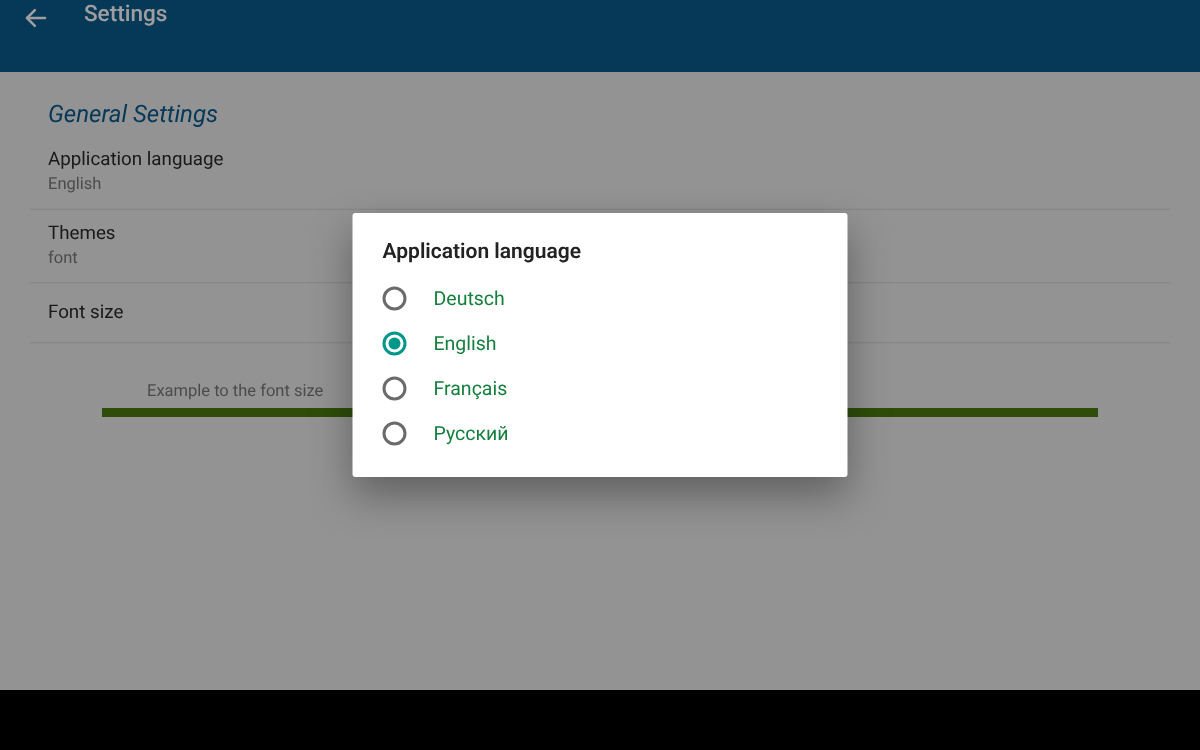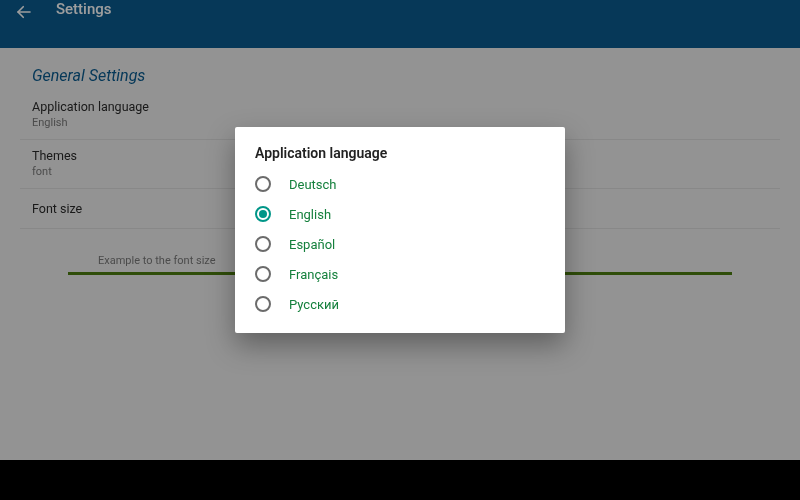--- a/index.html
+++ b/index.html
@@ -11,21 +11,21 @@
   }
   .appbar .back { width: 24px; height: 24px; display: flex; align-items: center; justify-content: center; cursor: pointer; }
   .appbar .title { margin-left: 20px; font-size: 15px; font-weight: 500; }
   .content { padding: 12px 20px; }
   .section-header { color: #0a5b8f; font-size: 16px; padding: 6px 12px; font-style: italic; }
   .setting-row { padding: 8px 12px 10px; border-bottom: 1px solid #dcdcdc; }
   .setting-row .label { font-size: 12.5px; color: #2b2b2b; }
   .setting-row .value { font-size: 11px; color: #7a7a7a; margin-top: 2px; }
   .setting-row.no-value { padding: 12px 12px; }
   .font-example-wrap { padding: 8px 48px; }
-  .font-example-line { border-bottom: 3px solid #4d7c0f; padding: 12px 0 4px; text-align: left; }
+  .font-example-line { border-bottom: 6px solid #4d7c0f; padding: 12px 0 4px; text-align: left; }
   .font-example { font-size: 11px; color: #7a7a7a; display: inline-block; padding-left: 30px; }
   .navbar { width: 800px; height: 40px; background: #000; }
 
   .scrim {
     position: absolute; inset: 0; background: rgba(0,0,0,0.38);
     display: flex; align-items: center; justify-content: center;
   }
   .dialog {
     width: 330px; background: #fff; border-radius: 2px;
     box-shadow: 0 12px 28px rgba(0,0,0,0.35);
@@ -93,24 +93,20 @@
           <div class="option">
             <span class="radio"></span>
             <span class="option-label">Deutsch</span>
           </div>
           <div class="option">
             <span class="radio selected"></span>
             <span class="option-label">English</span>
           </div>
           <div class="option">
             <span class="radio"></span>
-            <span class="option-label">Español</span>
-          </div>
-          <div class="option">
-            <span class="radio"></span>
             <span class="option-label">Français</span>
           </div>
           <div class="option">
             <span class="radio"></span>
             <span class="option-label">Русский</span>
           </div>
         </div>
     </div>
   </div>
 

